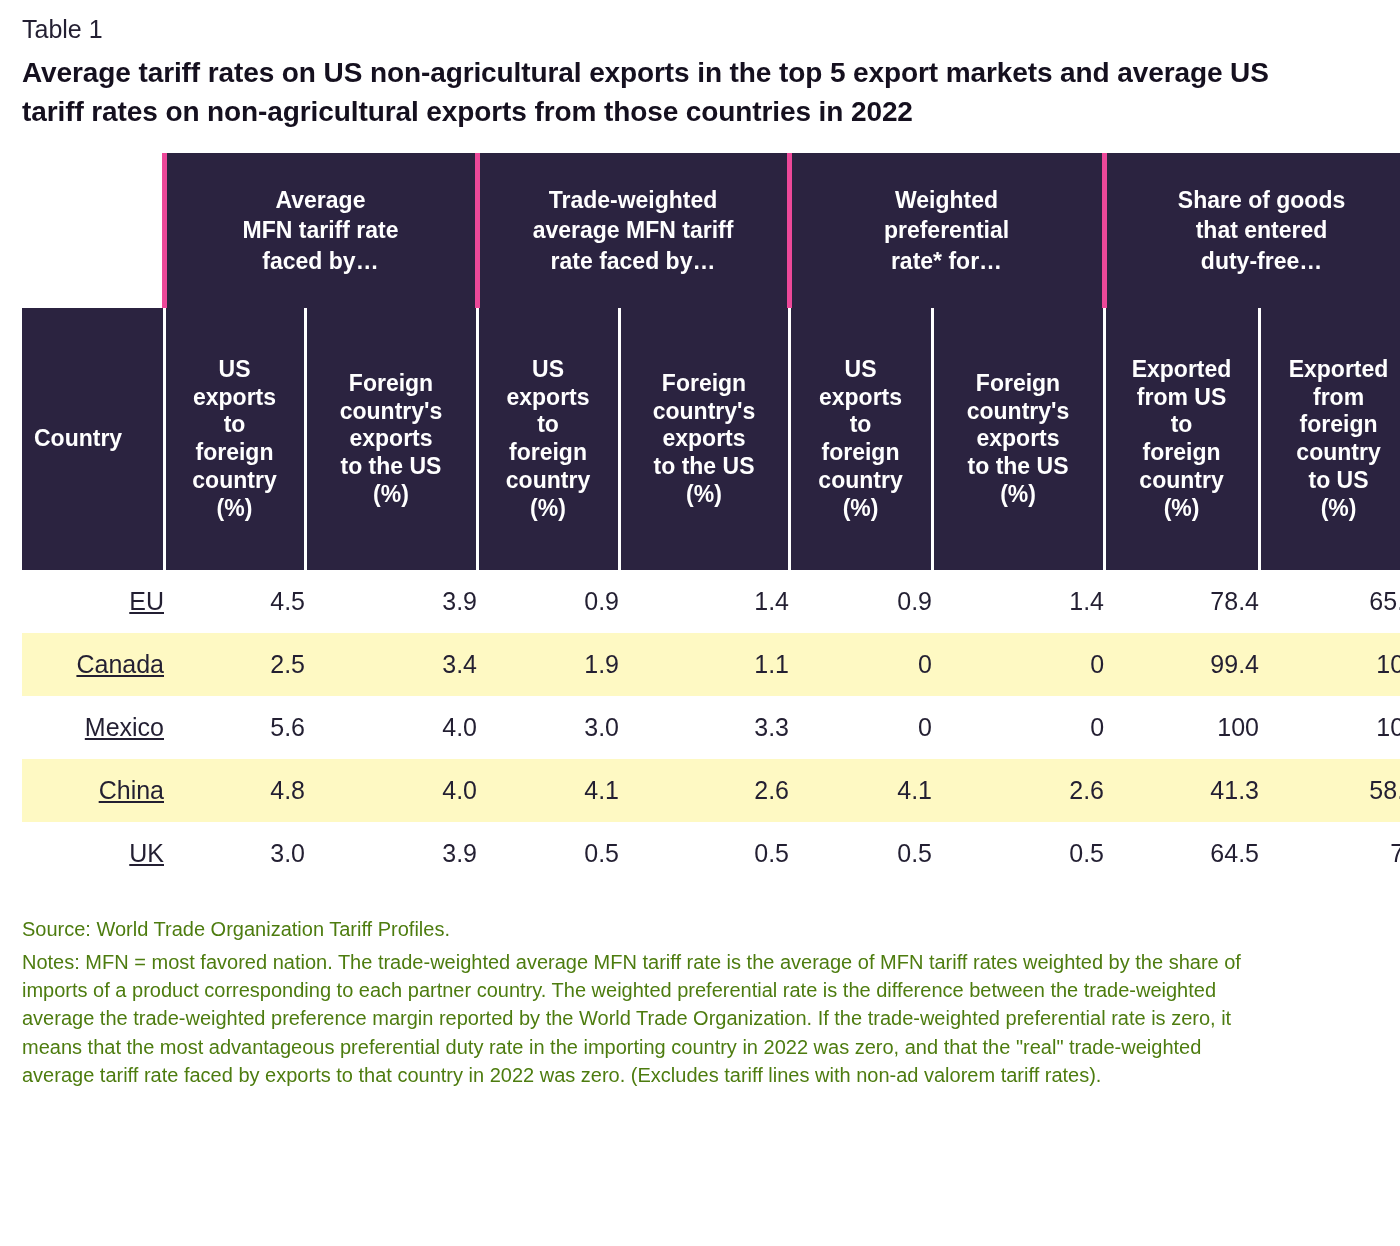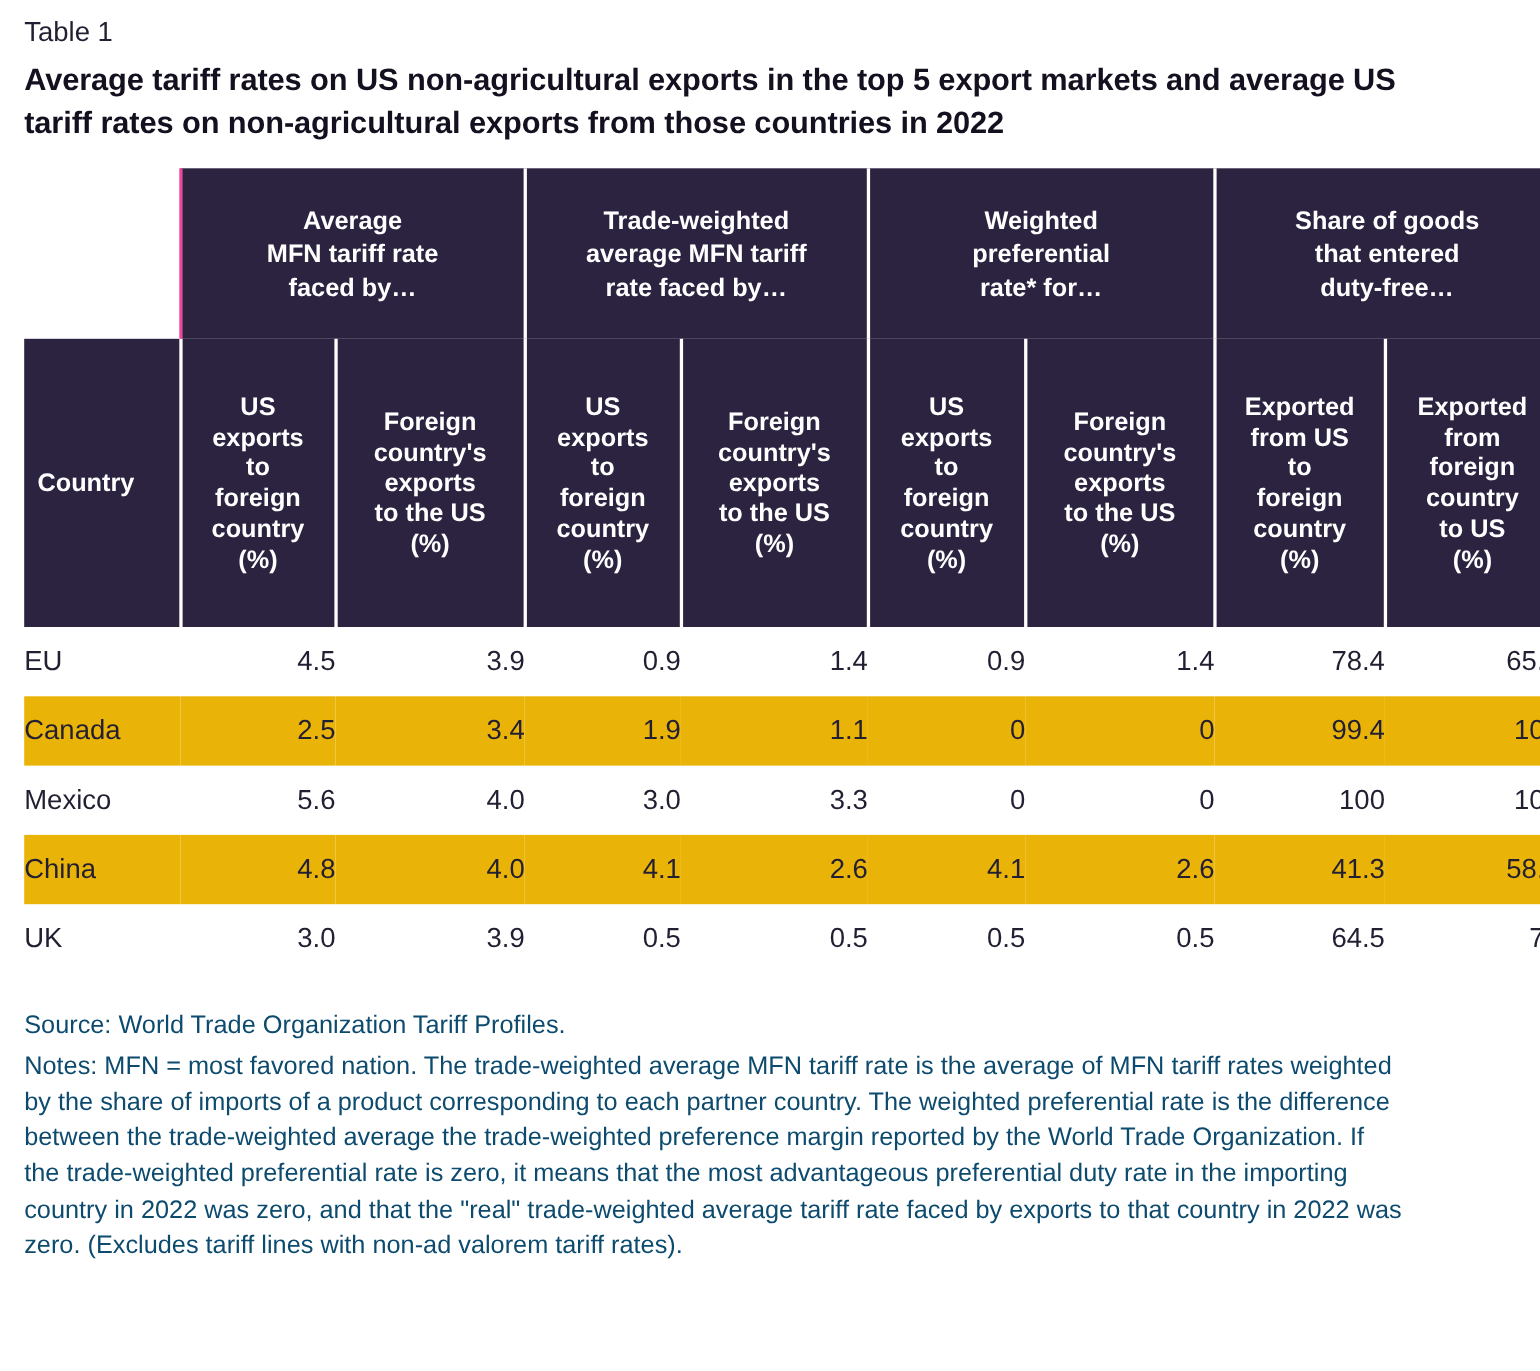--- a/index.html
+++ b/index.html
@@ -46,21 +46,21 @@
   }
   
   .grp {
     background: #2b2340;
     color: #ffffff;
     font-weight: bold;
     font-size: 23px;
     line-height: 1.33;
     text-align: center;
     vertical-align: middle;
-    border-left: 3px solid #ec4899;
+    border-left: 5px solid #ec4899;
     border-right: 3px solid #ffffff;
     height: 155px;
     padding: 6px 8px;
   }
   .grp.corner {
     background: #ffffff;
     border-left: none;
     border-right: none;
   }
   
@@ -88,30 +88,31 @@
     font-size: 25px;
     text-align: right;
     vertical-align: middle;
     height: 63px;
     color: #231f32;
   }
   tbody td.country-cell {
     text-align: center;
   }
   tbody tr.alt td {
-    background: #eab308;
+    background: #fef9c3;
   }
   tbody tr td:first-child {
-    text-align: left;
+    text-align: right;
+    text-decoration: underline;
   }
   .notes {
     margin-top: 30px;
-    font-size: 23px;
+    font-size: 20px;
     line-height: 1.42;
-    color: #0c4a6e;
+    color: #4d7c0f;
   }
   .notes p {
     margin: 0 0 2px 0;
   }
   .notes .src { margin-bottom: 4px; }
 </style>
 </head>
 <body>
 
 <div class="page">

